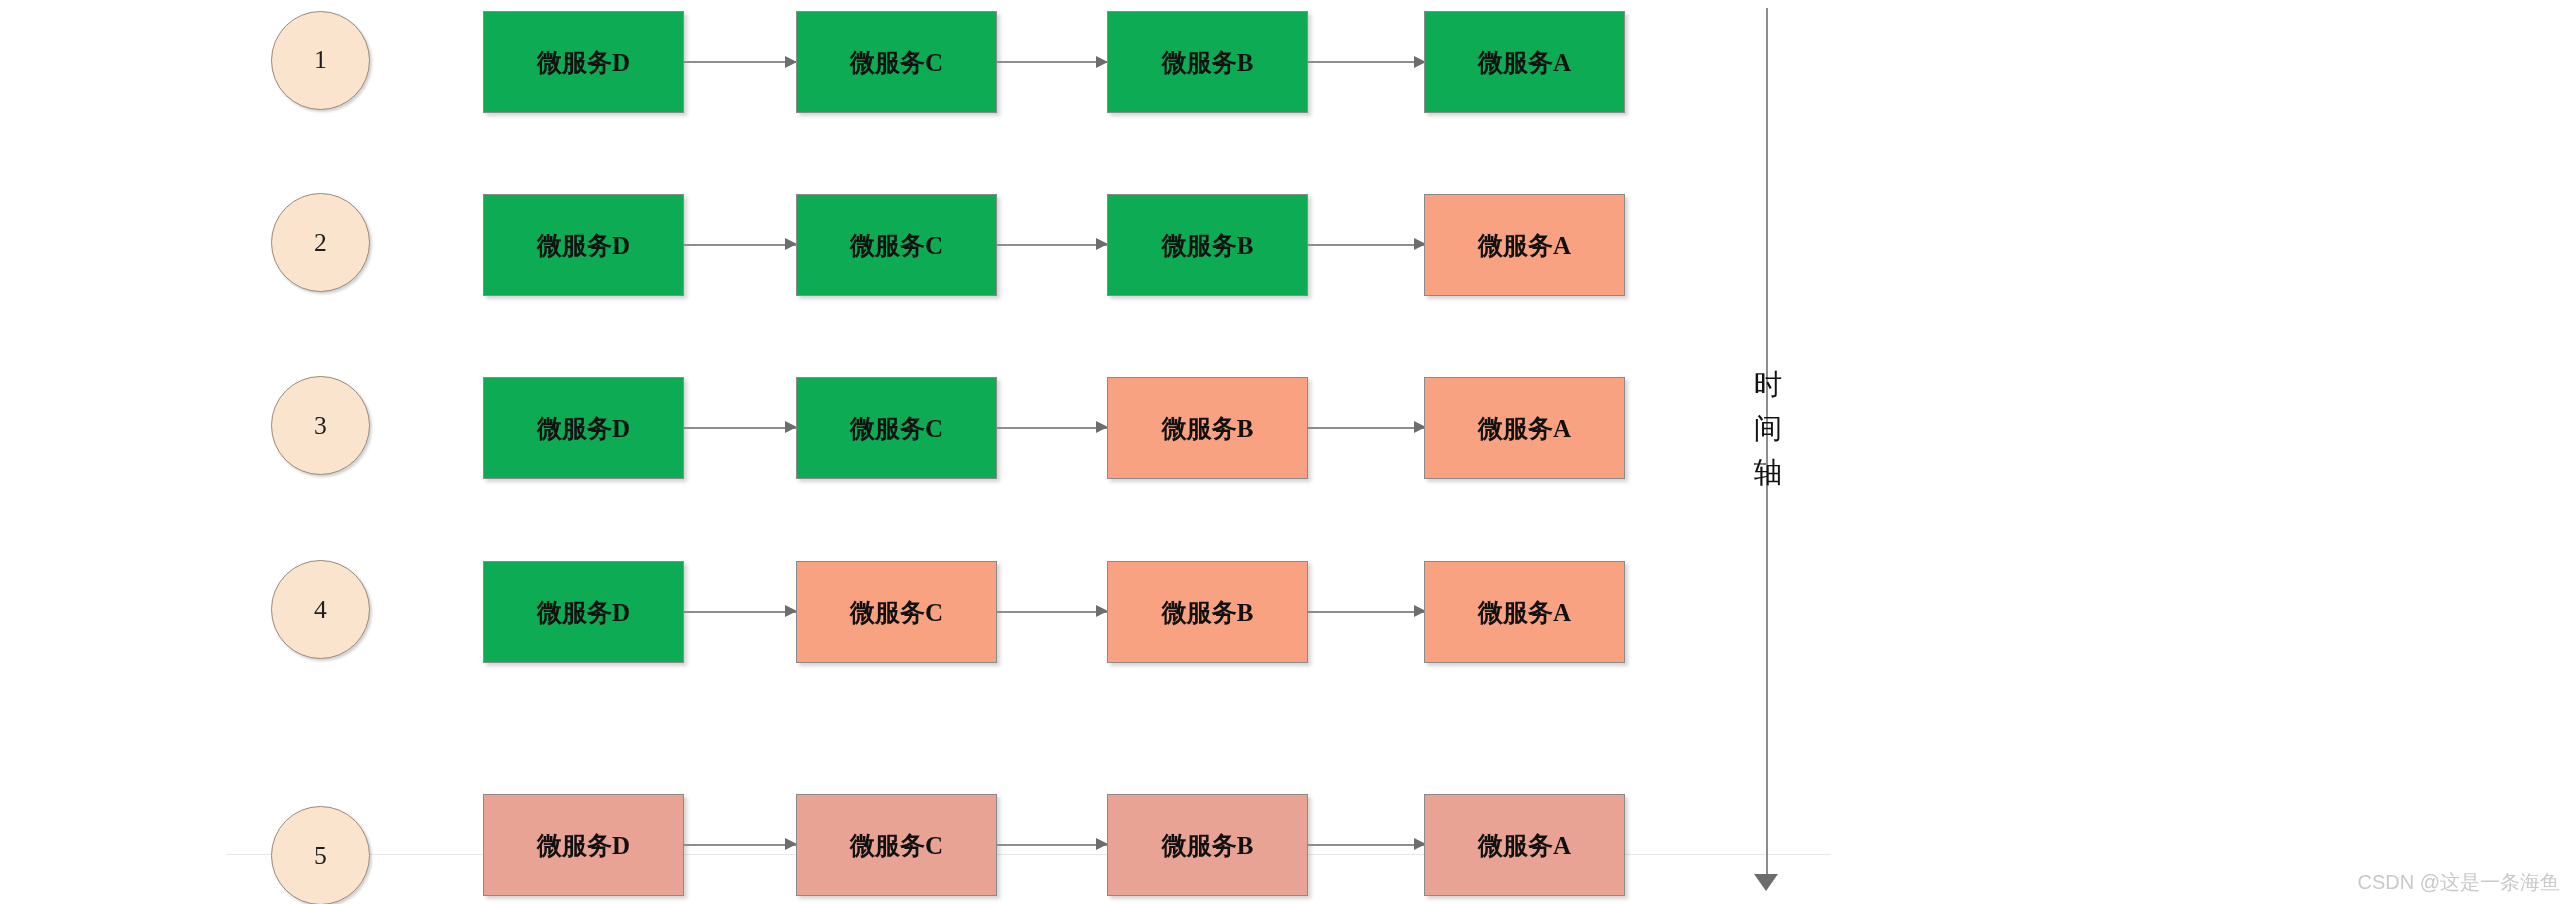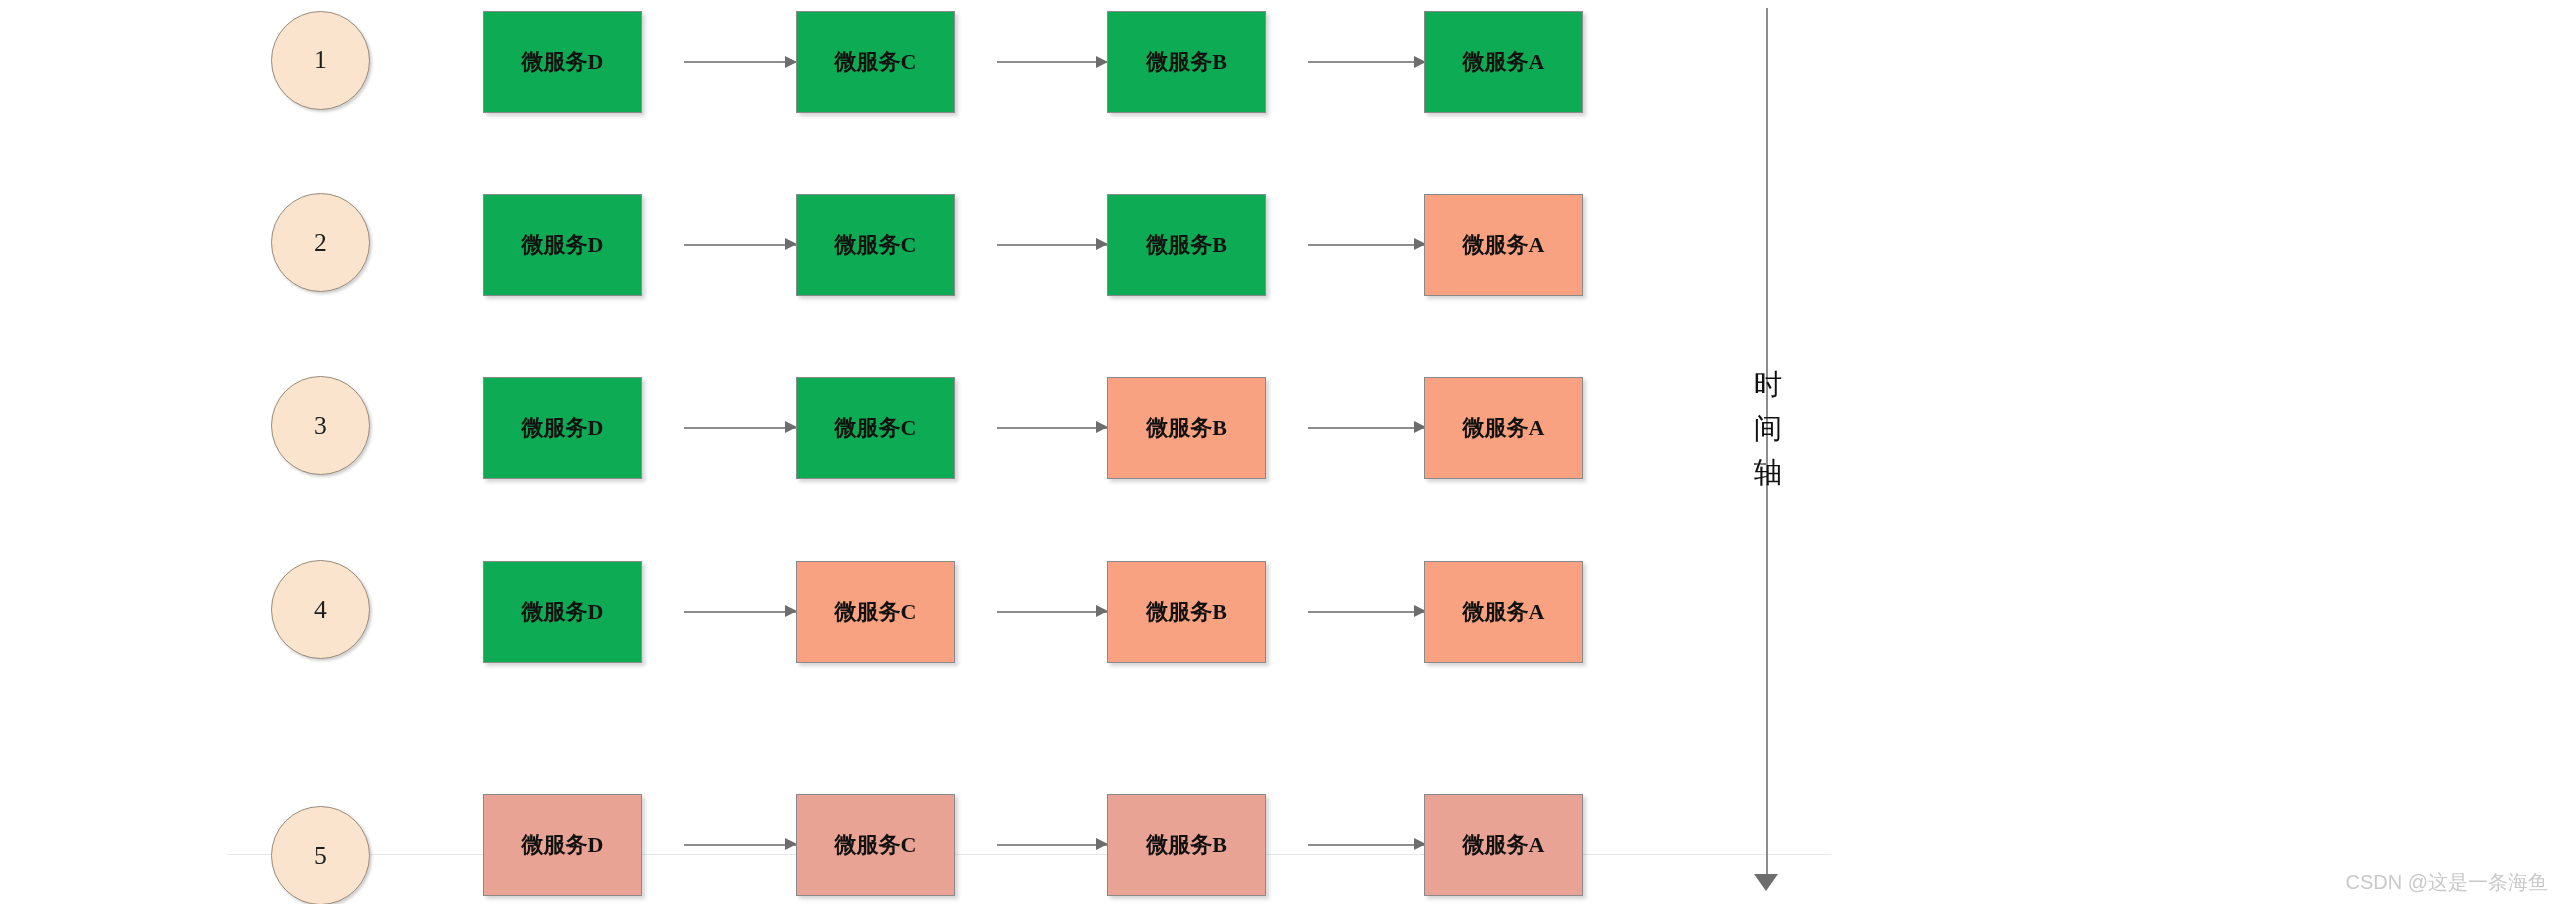--- a/index.html
+++ b/index.html
@@ -33,25 +33,25 @@
     box-shadow:1.9px 1.9px 2.8px rgba(0,0,0,0.18);
     display:flex;align-items:center;justify-content:center;
     font-size:25.6px;color:#1d1d1d;
     font-family:"Liberation Serif","DejaVu Serif",serif;
     box-sizing:border-box;
   }
 
   
   .svc{
     position:absolute;
-    width:159px;height:102px;
+    width:201px;height:102px;
     border:0.9px solid #8a8a8a;
     box-shadow:2.8px 2.8px 3.8px rgba(0,0,0,0.17);
     display:flex;align-items:center;justify-content:center;
-    font-size:22px;color:#111111;
+    font-size:25px;color:#111111;
     font-weight:bold;
     font-family:"Liberation Serif","DejaVu Serif",serif;
     letter-spacing:0px;
     box-sizing:border-box;
   }
   .svc.green{background:#0cab54;}
   .svc.orange{background:#f9a281;}
   .svc.muted{background:#e8a394;}
 
   
@@ -93,21 +93,21 @@
     line-height:44px;
     color:#111111;
     text-align:center;
     font-family:"Liberation Serif","DejaVu Serif",serif;
   }
   .timeline-label span{display:block;}
 
   
   .watermark{
     position:absolute;
-    right:28px;bottom:7.6px;
+    right:16px;bottom:7.6px;
     font-size:20px;
     color:#c9c9c9;
     font-family:"Liberation Sans","DejaVu Sans",sans-serif;
   }
 </style>
 </head>
 <body>
 
 <div id="stage">
 

